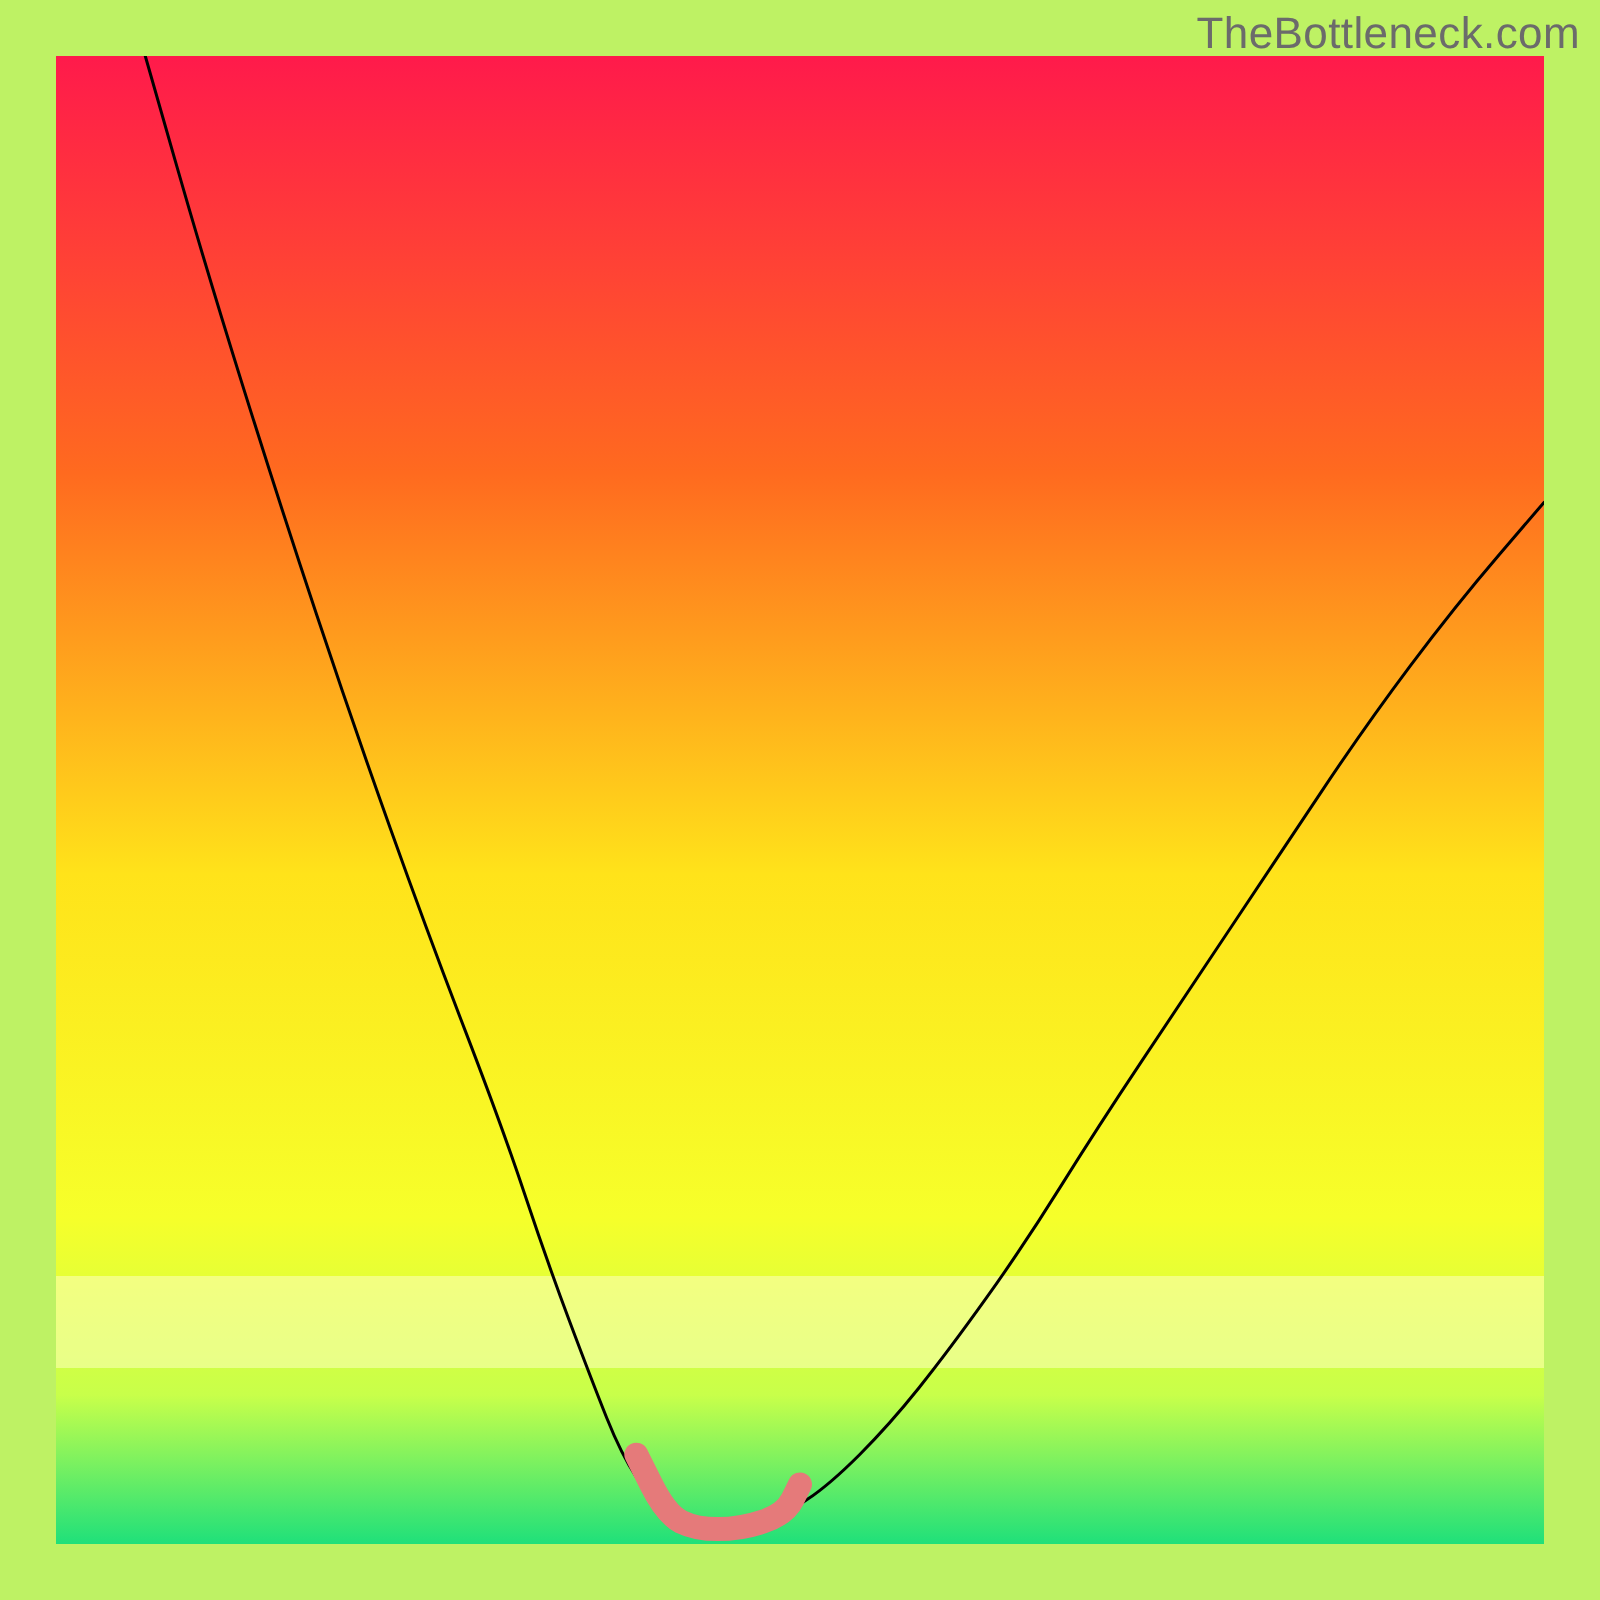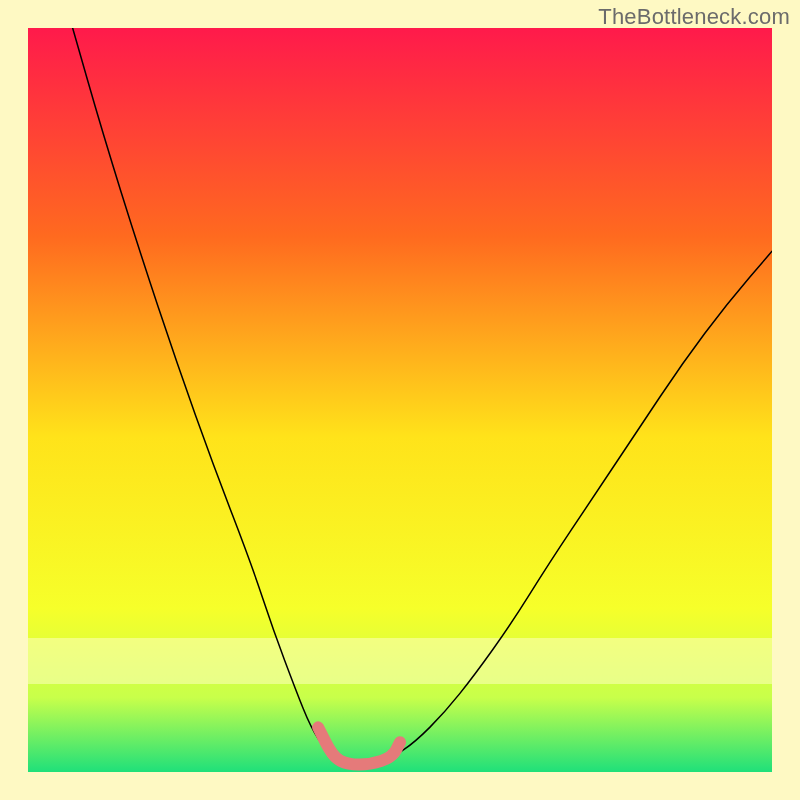--- a/index.html
+++ b/index.html
@@ -7,21 +7,21 @@
     padding: 0;
     width: 800px;
     height: 800px;
     background: #000;
     font-family: Arial, Helvetica, sans-serif;
   }
   .frame {
     position: absolute;
     left: 0; top: 0;
     width: 800px; height: 800px;
-    background: #fef9c3;
+    background: #bef264;
   }
   .watermark {
     position: absolute;
     top: 4px;
     right: 10px;
     color: #6b6b6b;
     font-size: 22px;
     font-weight: 500;
     letter-spacing: 0.2px;
   }

